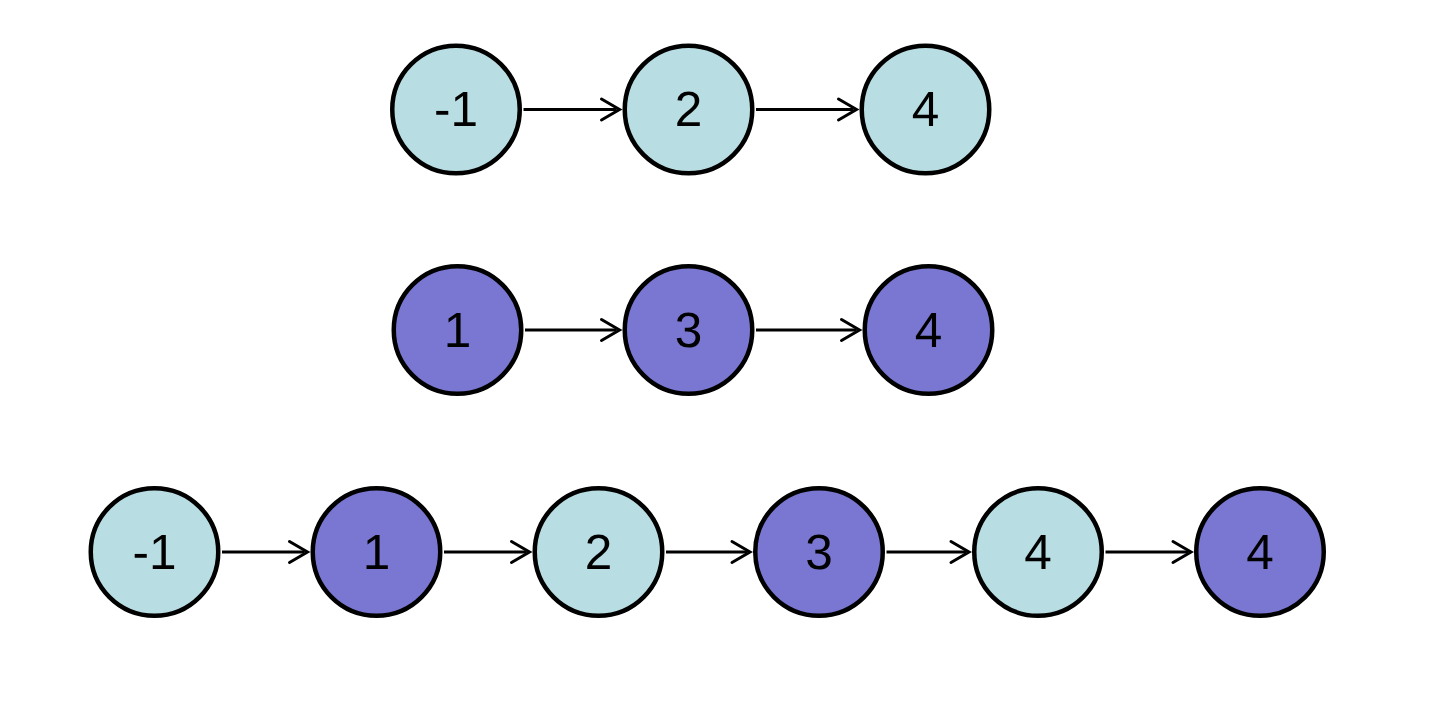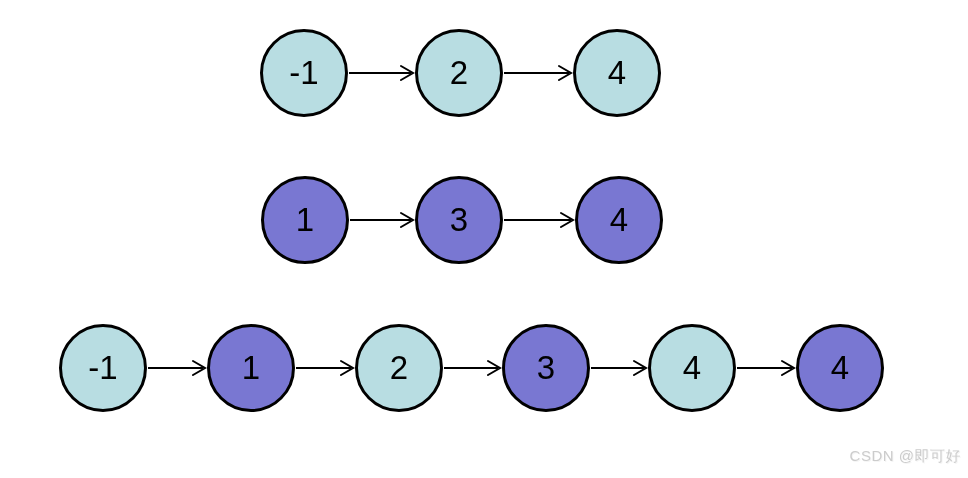--- a/index.html
+++ b/index.html
@@ -126,14 +126,13 @@
         </div>
         <svg width="58" height="20" class="arrow-svg" style="left: 737px; top: 358px;">
           <line x1="0" y1="10" x2="55" y2="10" stroke="#000000" stroke-width="2"></line>
           <polyline points="45,3 57,10 45,17" fill="none" stroke="#000000" stroke-width="2" stroke-linecap="round"></polyline>
         </svg>
         <div class="node" style="left: 796px; top: 324px; width: 88px; height: 88px; background: rgb(121, 119, 210); border-color: rgb(0, 0, 0); color: rgb(0, 0, 0);">
           <span>4</span>
         </div>
       </div>
     </div>
-  <div class="watermark" style="color: rgb(204, 204, 204);">CSDN @即可好</div>
 </div>
 
 </body></html>

